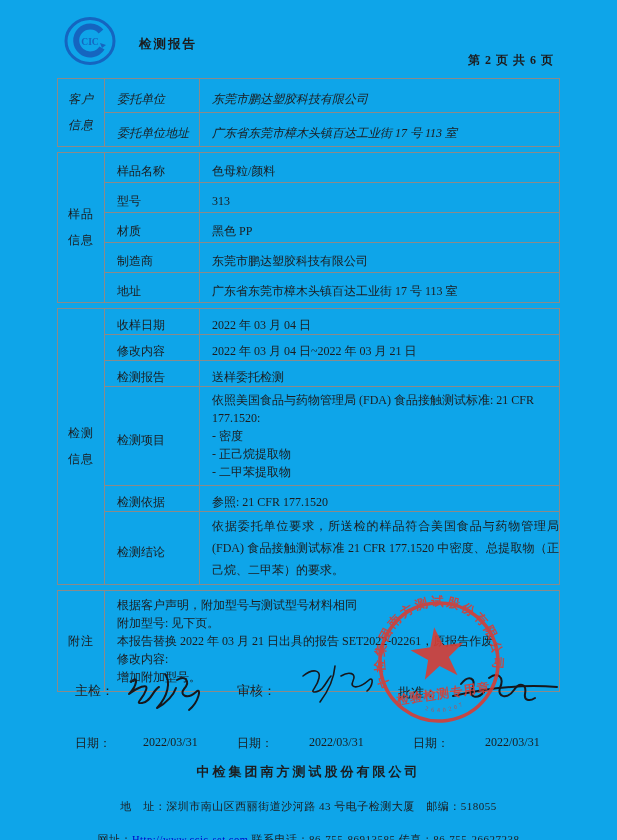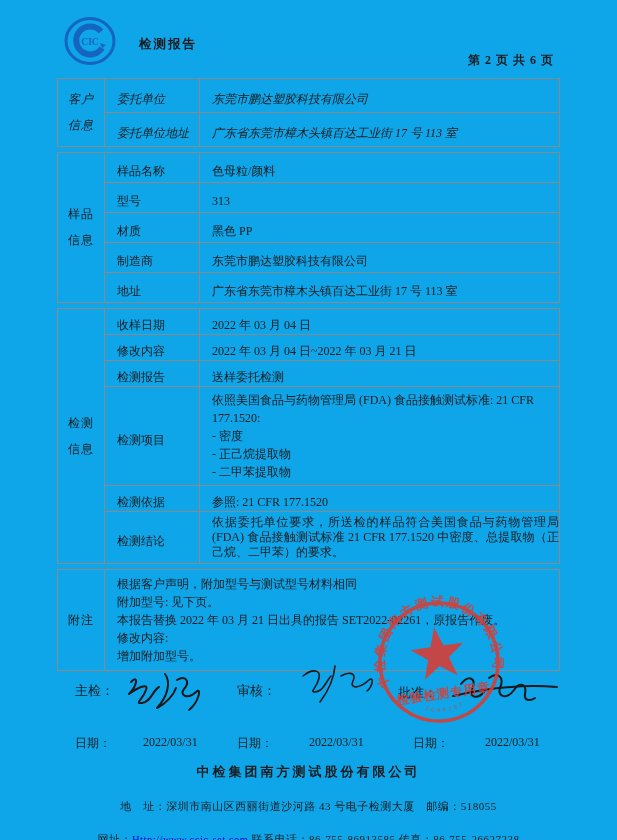--- a/index.html
+++ b/index.html
@@ -24,21 +24,21 @@
   td { border:1px solid #8a8a8a; font-size:12px; vertical-align:middle; padding:8px 8px 0 12px; }
   .gcell { text-align:center; padding:0 2px; }
   .gcell .gl { display:block; line-height:15px; letter-spacing:1px; }
   .gcell .gl + .gl { margin-top:11px; }
   .t1 td { height:34px;font-style:italic; }
   .t2 td { height:30px; }
   .t3 tr.s  td { height:24px; }
   .t3 tr.s2 td { height:22px; }
   .ml { vertical-align:top; padding:4px 10px 4px 12px; line-height:19px; }
   .ml div { line-height:18px; }
-  .concl { vertical-align:top; padding:3px 0 3px 12px; line-height:15px; text-align:justify; }
+  .concl { vertical-align:top; padding:3px 0 3px 12px; line-height:22px; text-align:justify; }
   .t4 { margin-bottom:0; }
   .t4 .ml { padding:5px 10px 5px 12px;margin-left:37px; }
 
   
   .sigrow { position:absolute; top:664px; left:57px; width:503px; height:52px; font-size:13px;text-align:center; }
   .siglab { position:absolute; white-space:nowrap; }
   .sig-svg { position:absolute; }
   .ink { stroke:#17171c; fill:none; stroke-linecap:round; stroke-linejoin:round; }
   .daterow { position:absolute; top:735px; left:57px; width:503px; height:18px; font-size:12px; }
   .daterow span { position:absolute; white-space:nowrap; }

